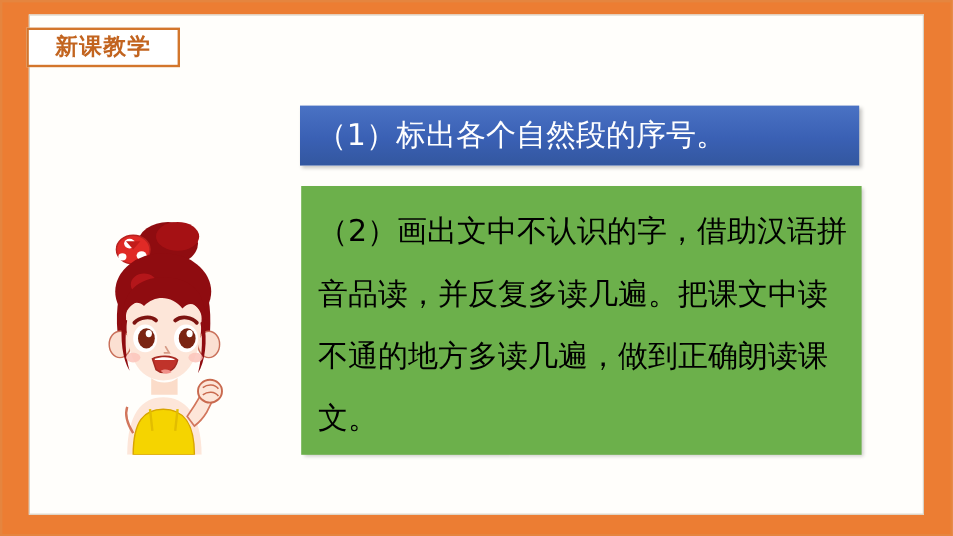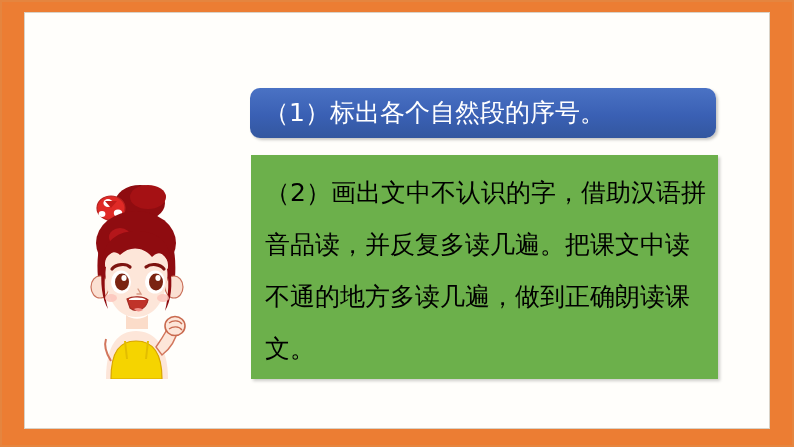--- a/index.html
+++ b/index.html
@@ -72,21 +72,20 @@
     position: absolute;
     left: 250px;
     top: 88px;
     width: 466px;
     height: 50px;
     box-sizing: border-box;
     background: linear-gradient(to bottom, #4a72c4 0%, #3a60b4 55%, #33579f 100%);
     box-shadow: 2px 2px 3px rgba(0,0,0,0.22);
     display: flex;
     align-items: center;
-    border-radius: 10px;
   }
   .blue-text {
     color: #ffffff;
     font-size: 25px;
     line-height: 1.1;
     padding-left: 14px;
     white-space: nowrap;
     letter-spacing: 0px;
   }
 
@@ -122,20 +121,23 @@
 </style>
 </head>
 <body>
 
 <div class="slide">
 
   <div class="slide-outline"></div>
 
   <div class="inner-canvas"></div>
 
+  <div class="title-chip">
+    <span class="title-chip-text">新课教学</span>
+  </div>
 
   <div class="blue-box">
     <span class="blue-text">（1）标出各个自然段的序号。</span>
   </div>
 
   <div class="green-box">
     <span class="green-text">（2）画出文中不认识的字，借助汉语拼音品读，并反复多读几遍。把课文中读不通的地方多读几遍，做到正确朗读课文。</span>
   </div>
 
   <div class="girl">

